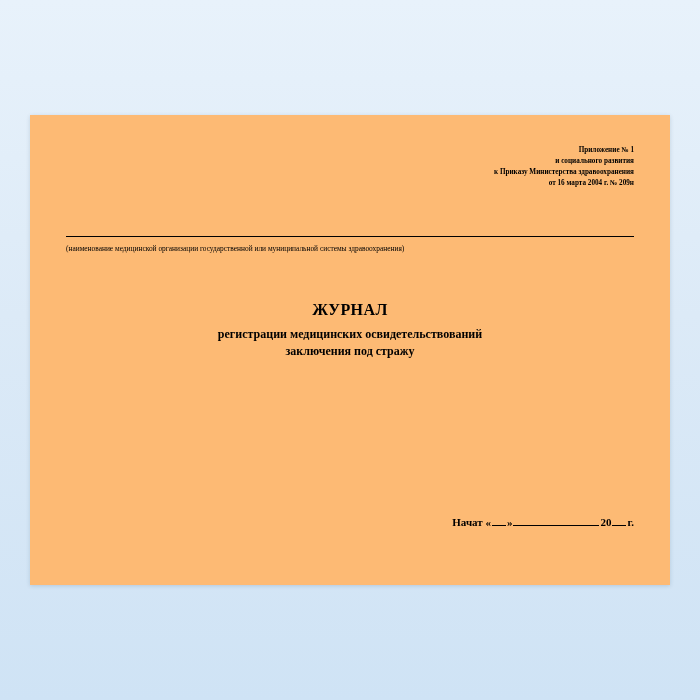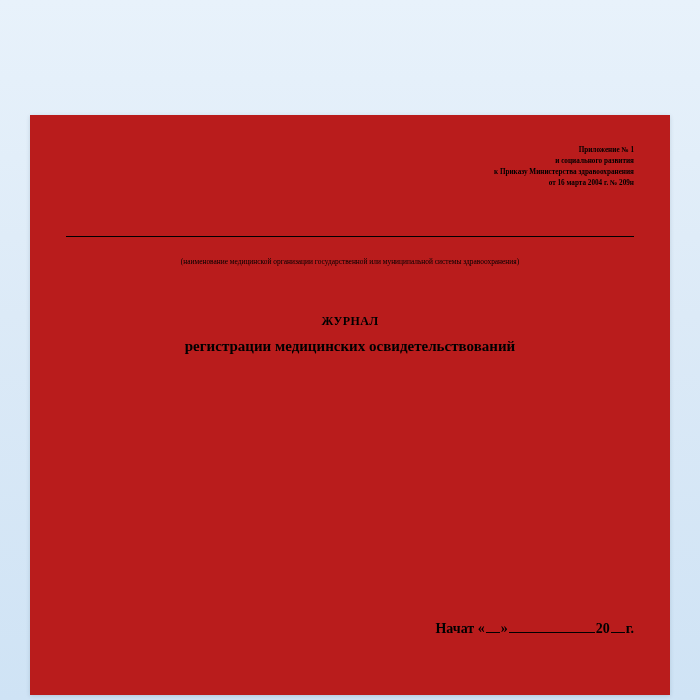--- a/index.html
+++ b/index.html
@@ -16,22 +16,22 @@
   .stage {
     position: relative;
     width: 700px;
     height: 700px;
   }
   .page {
     position: absolute;
     left: 30px;
     top: 115px;
     width: 640px;
-    height: 580px;
-    background: #b91c1c;
+    height: 470px;
+    background: #fdba74;
     box-shadow: 0 1px 4px rgba(40, 70, 100, 0.18);
   }
   .page-inner {
     position: absolute;
     left: 0;
     top: 0;
     right: 0;
     bottom: 0;
     padding: 22px 36px 18px 36px;
     box-sizing: border-box;
@@ -49,50 +49,49 @@
   }
   .org-line-wrap {
     margin-top: 46px;
   }
   .org-rule {
     border-bottom: 1px solid #000;
     height: 0;
     width: 100%;
   }
   .org-caption {
-    text-align: center;
     font-size: 7.4px;
-    margin-top: 20px;
+    margin-top: 7px;
     color: #000;
   }
   .title-block {
     margin-top: 48px;
     text-align: center;
     color: #000;
   }
   .title-main {
-    font-size: 12px;
+    font-size: 16px;
     font-weight: bold;
     letter-spacing: 0.4px;
   }
   .title-sub {
-    font-size: 15px;
+    font-size: 12px;
     font-weight: bold;
     line-height: 1.45;
     margin-top: 7px;
   }
   .title-sub div {
     white-space: nowrap;
   }
   .dates-block {
     position: absolute;
     right: 36px;
     bottom: 52px;
     text-align: right;
-    font-size: 14px;
+    font-size: 11px;
     font-weight: bold;
     color: #000;
     line-height: 2.0;
   }
   .dates-block div {
     white-space: nowrap;
   }
   .fill {
     display: inline-block;
     border-bottom: 1px solid #000;
@@ -126,20 +125,21 @@
 
       <div class="org-line-wrap">
         <div class="org-rule"></div>
         <div class="org-caption">(наименование медицинской организации государственной или муниципальной системы здравоохранения)</div>
       </div>
 
       <div class="title-block">
         <div class="title-main">ЖУРНАЛ</div>
         <div class="title-sub">
           <div>регистрации медицинских освидетельствований</div>
+          <div>заключения под стражу</div>
         </div>
       </div>
 
       <div class="dates-block">
         <div>
           <span>Начат «</span><span class="fill-short"></span><span>»</span><span class="fill"></span><span>20</span><span class="fill-short"></span><span>г.</span>
         </div>
       </div>
 
     </div>

